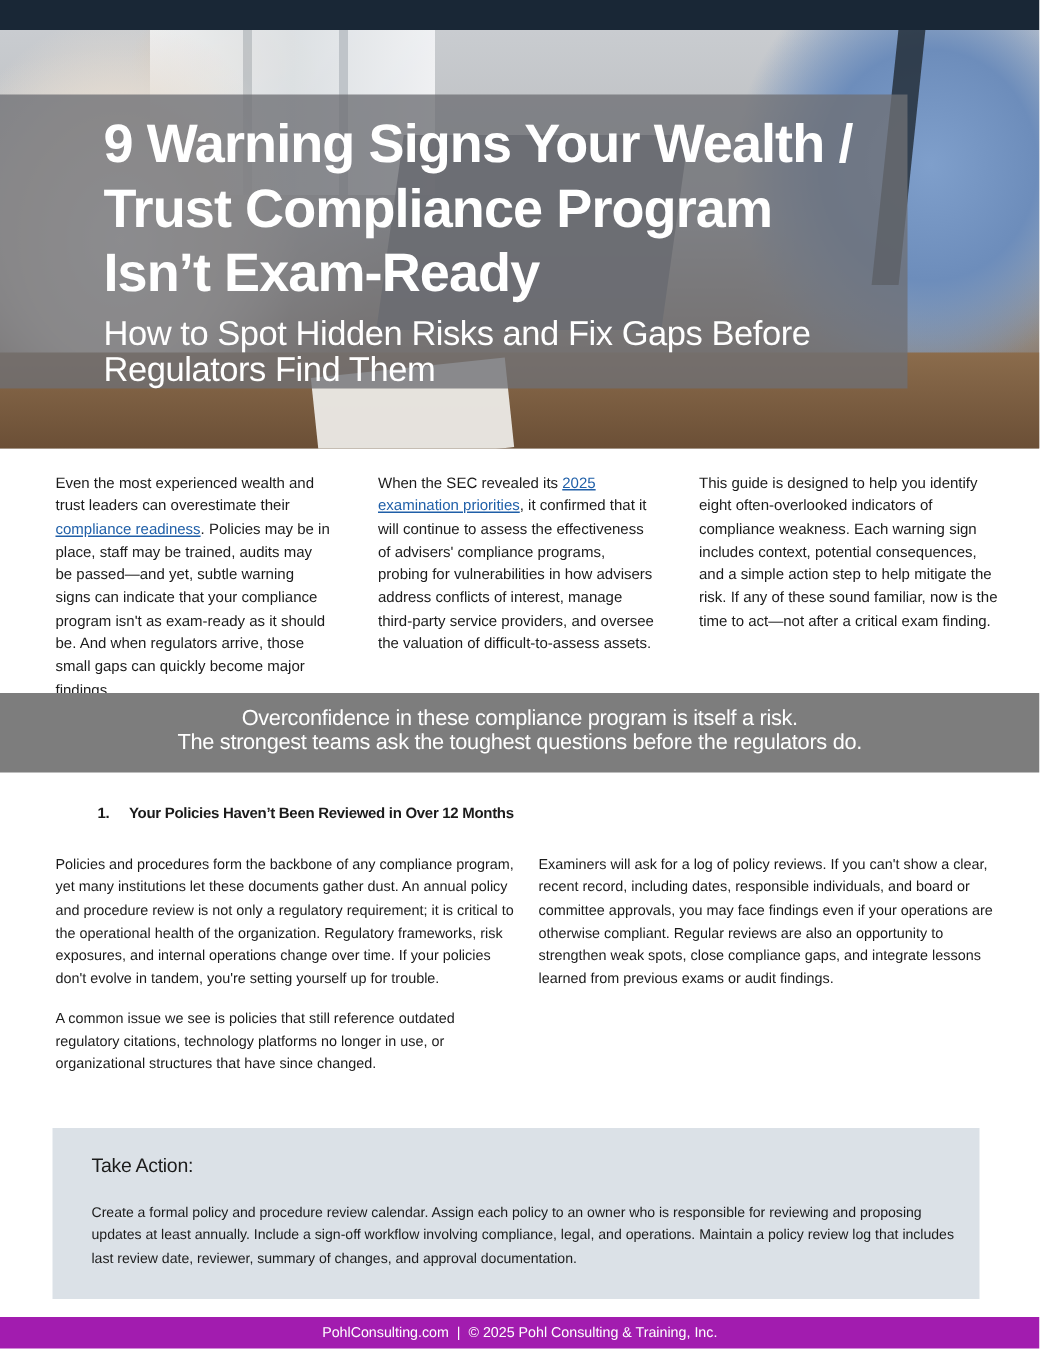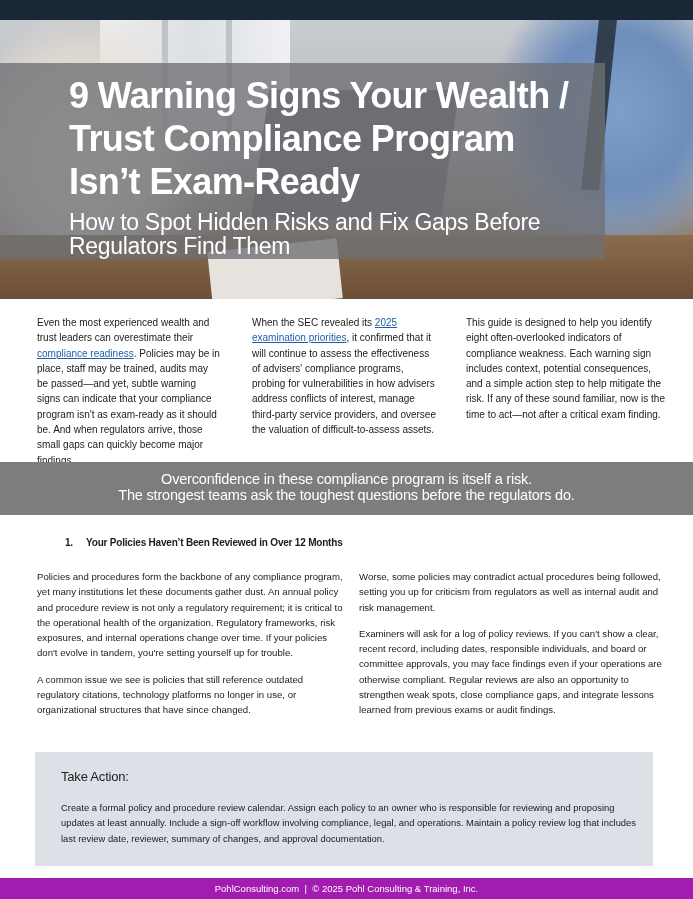--- a/index.html
+++ b/index.html
@@ -93,21 +93,20 @@
   <div>The strongest teams ask the toughest questions before the regulators do.</div>
 </div>
 
 <h2 class="section-heading"><span class="num">1.</span><span>Your Policies Haven’t Been Reviewed in Over 12 Months</span></h2>
 
 <div class="body-col left">
   <p>Policies and procedures form the backbone of any compliance program, yet many institutions let these documents gather dust. An annual policy and procedure review is not only a regulatory requirement; it is critical to the operational health of the organization. Regulatory frameworks, risk exposures, and internal operations change over time. If your policies don't evolve in tandem, you're setting yourself up for trouble.</p>
   <p>A common issue we see is policies that still reference outdated regulatory citations, technology platforms no longer in use, or organizational structures that have since changed.</p>
 </div>
 <div class="body-col right">
-  <p>Worse, some policies may contradict actual procedures being followed, setting you up for criticism from regulators as well as internal audit and risk management.</p>
   <p>Examiners will ask for a log of policy reviews. If you can't show a clear, recent record, including dates, responsible individuals, and board or committee approvals, you may face findings even if your operations are otherwise compliant. Regular reviews are also an opportunity to strengthen weak spots, close compliance gaps, and integrate lessons learned from previous exams or audit findings.</p>
 </div>
 
 <div class="action-box">
   <div class="action-title">Take Action:</div>
   <p class="action-text">Create a formal policy and procedure review calendar. Assign each policy to an owner who is responsible for reviewing and proposing updates at least annually. Include a sign-off workflow involving compliance, legal, and operations. Maintain a policy review log that includes last review date, reviewer, summary of changes, and approval documentation.</p>
 </div>
 
 <footer class="footer">
   <span>PohlConsulting.com</span>

